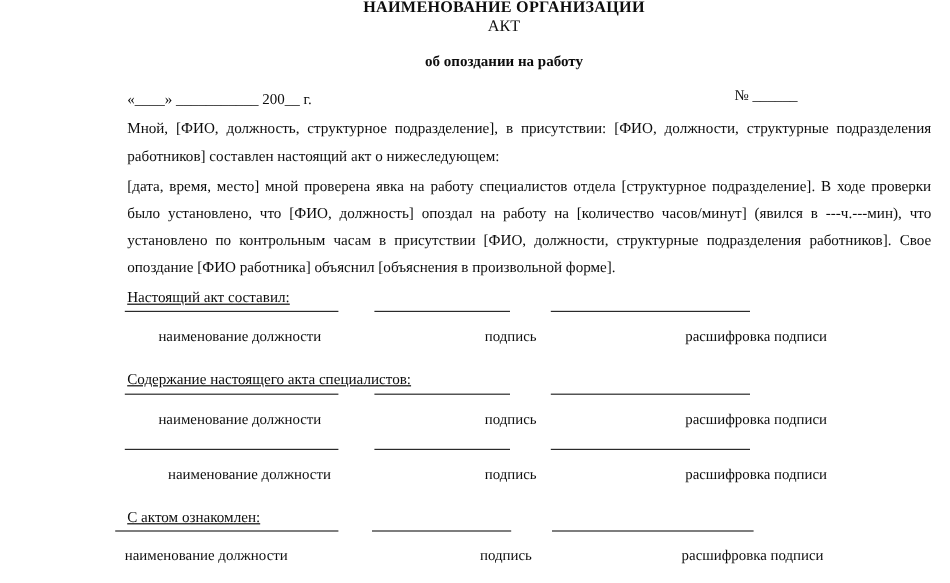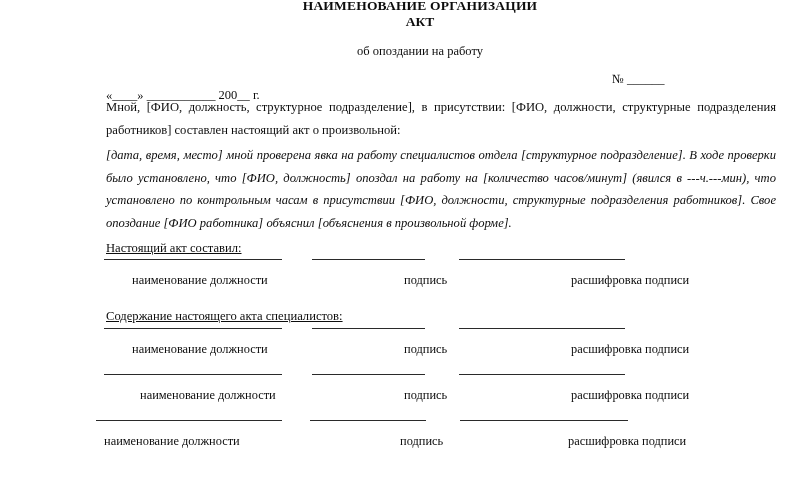--- a/index.html
+++ b/index.html
@@ -37,62 +37,62 @@
     white-space: nowrap;
   }
   .city {
     font-size: 13.5px;
     font-weight: bold;
     line-height: 17px;
     margin-top: 2px;
   }
   .act-word {
     font-size: 13.5px;
-    font-weight: bold;
+    font-weight: normal;
     line-height: 17px;
     margin-top: 1px;
   }
   .subtitle {
     font-size: 12.5px;
-    font-weight: normal;
+    font-weight: bold;
     line-height: 16px;
     margin-top: 13px;
   }
 
   
   .meta-row {
     position: relative;
     height: 22px;
     margin-top: 13px;
     font-size: 12.5px;
   }
   .meta-date {
     position: absolute;
     left: 46px;
-    top: 16px;
+    top: 4px;
     white-space: pre;
   }
   .meta-number {
     position: absolute;
     left: 552px;
     top: 0;
     white-space: pre;
   }
 
   
   .para {
     font-size: 12.6px;
     line-height: 22.6px;
     text-align: justify;
     text-justify: inter-word;
     margin: 0;
     padding: 0 4px 0 46px;
   }
   .para.p1 { margin-top: 2px; }
-  .para.p2 { margin-top: 3px; font-style: italic; }
+  .para.p2 { margin-top: 3px; }
 
   .plain-line {
     font-size: 12.6px;
     line-height: 22.6px;
     padding-left: 46px;
     text-decoration: underline;
   }
   .plain-line.составил { margin-top: 2px; }
 
   
@@ -138,21 +138,21 @@
     <div class="org-title">НАИМЕНОВАНИЕ ОРГАНИЗАЦИИ</div>
     <div class="act-word">АКТ</div>
     <div class="subtitle">об опоздании на работу</div>
   </div>
 
   <div class="meta-row">
     <span class="meta-date">«____» ___________ 200__ г.</span>
     <span class="meta-number">№ ______</span>
   </div>
 
-  <p class="para p1">Мной, [ФИО, должность, структурное подразделение], в присутствии: [ФИО, должности, структурные подразделения работников] составлен настоящий акт о произвольной:</p>
+  <p class="para p1">Мной, [ФИО, должность, структурное подразделение], в присутствии: [ФИО, должности, структурные подразделения работников] составлен настоящий акт о нижеследующем:</p>
 
   <p class="para p2">[дата, время, место] мной проверена явка на работу специалистов отдела  [структурное подразделение]. В ходе проверки было установлено, что [ФИО, должность] опоздал на работу на [количество часов/минут] (явился в ---ч.---мин), что установлено по контрольным часам в присутствии [ФИО, должности, структурные подразделения работников]. Свое опоздание [ФИО работника] объяснил [объяснения в произвольной форме].</p>
 
   <div class="plain-line составил">Настоящий акт составил:</div>
 
   <div class="sig-block">
     <span class="rule r1"></span>
     <span class="rule r2"></span>
     <span class="rule r3"></span>
     <span class="cap c1">наименование должности</span>
@@ -173,20 +173,21 @@
 
   <div class="sig-block indent-a">
     <span class="rule r1"></span>
     <span class="rule r2"></span>
     <span class="rule r3"></span>
     <span class="cap c1">наименование должности</span>
     <span class="cap c2">подпись</span>
     <span class="cap c3">расшифровка подписи</span>
   </div>
 
+  <div class="plain-line">С актом ознакомлен:</div>
 
   <div class="sig-block flush">
     <span class="rule r1"></span>
     <span class="rule r2"></span>
     <span class="rule r3"></span>
     <span class="cap c1">наименование должности</span>
     <span class="cap c2">подпись</span>
     <span class="cap c3">расшифровка подписи</span>
   </div>
 

